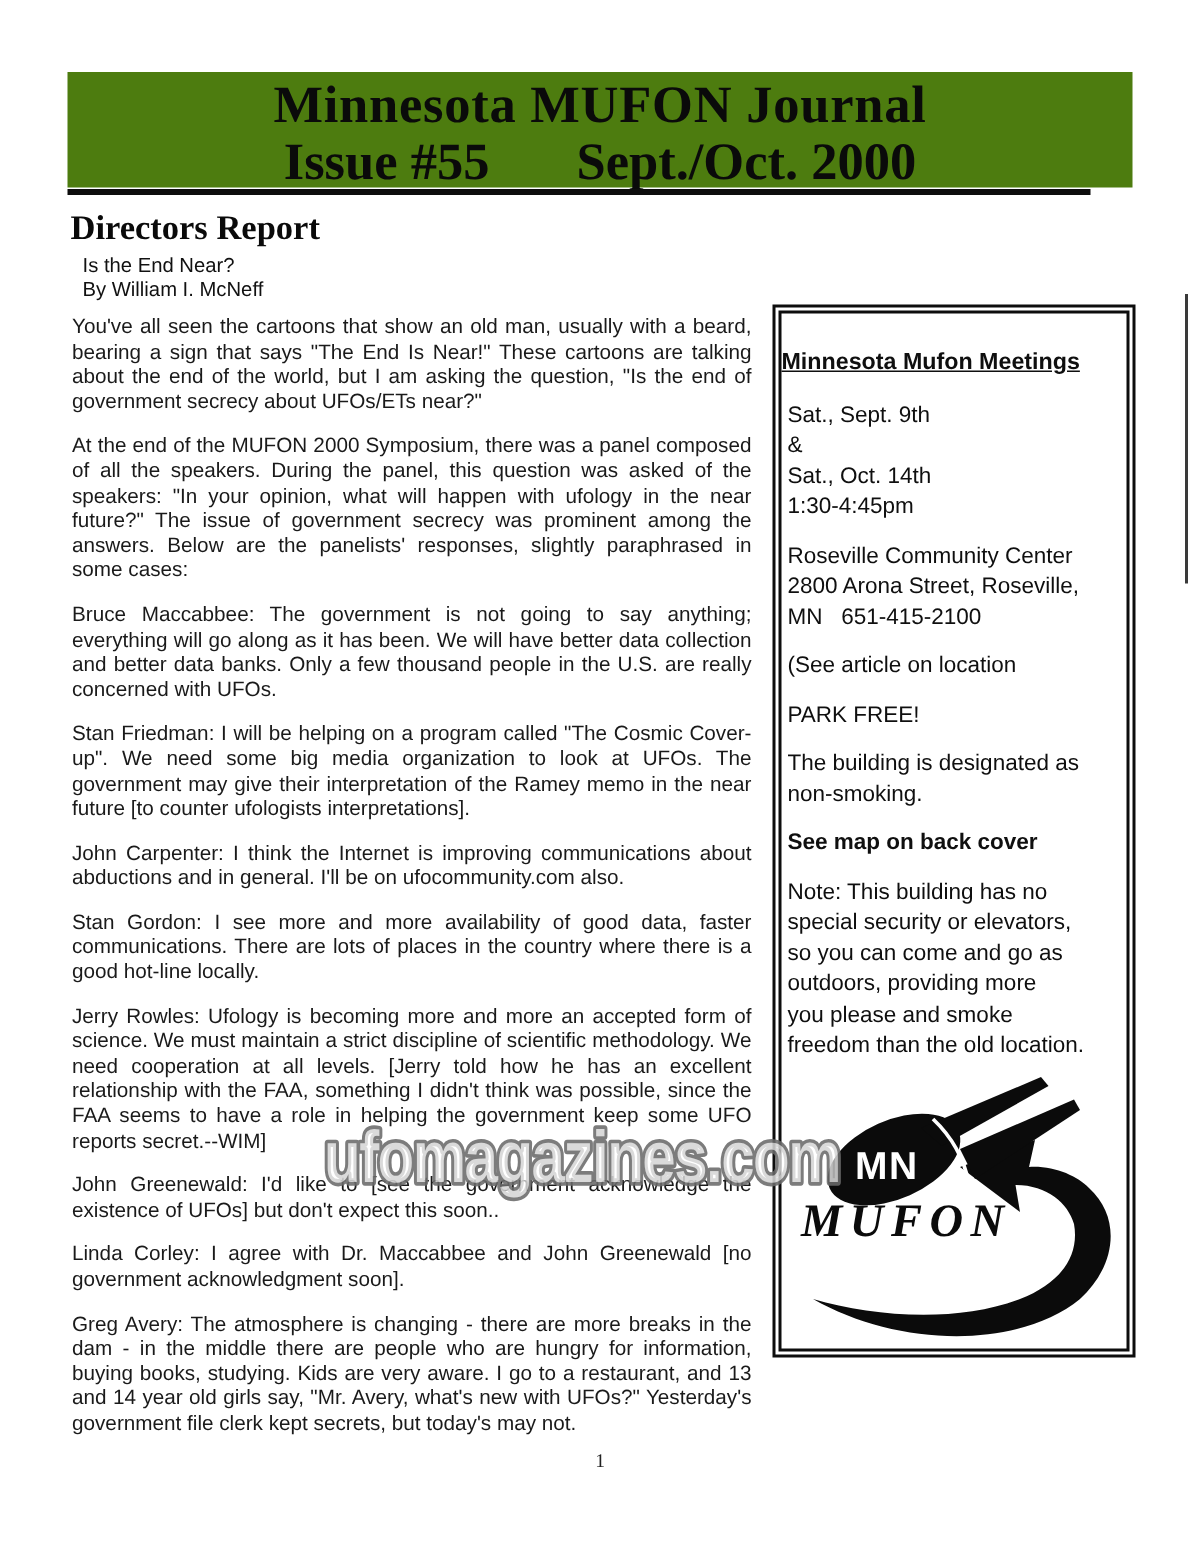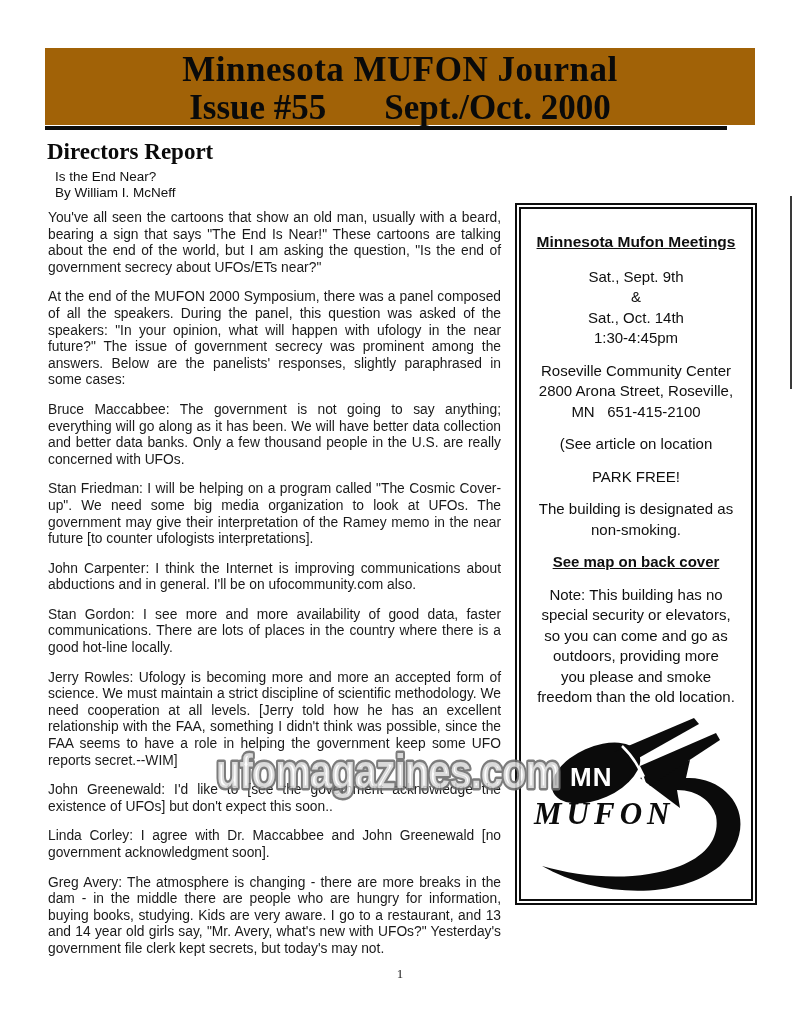--- a/index.html
+++ b/index.html
@@ -3,21 +3,21 @@
 <meta charset="utf-8">
 <style>
   html,body{margin:0;padding:0;background:#ffffff;}
   .page{
     position:relative;width:800px;height:1036px;background:#ffffff;
     font-family:"Liberation Sans",sans-serif;color:#151515;overflow:hidden;
   }
   
   .masthead{
     position:absolute;left:45px;top:48px;width:710px;height:77px;
-    background:#a16207;text-align:center;
+    background:#4d7c0f;text-align:center;
     font-family:"Liberation Serif",serif;font-weight:bold;color:#0a0a0a;
   }
   .masthead-line1{font-size:35px;line-height:40px;margin-top:2px;letter-spacing:0.5px;}
   .masthead-line2{font-size:35px;line-height:35px;display:flex;justify-content:center;gap:58px;}
   .masthead-rule{position:absolute;left:45px;top:126px;width:682px;height:4px;background:#0d0d0d;}
   
   .section-title{
     position:absolute;left:47px;top:139px;
     font-family:"Liberation Serif",serif;font-weight:bold;font-size:23px;color:#0a0a0a;
   }
@@ -28,26 +28,26 @@
   
   .article-body{
     position:absolute;left:48px;top:210px;width:453px;
     font-size:13.8px;line-height:16.6px;color:#1a1a1a;text-align:justify;
   }
   .article-body .para{margin:0 0 13px 0;}
   
   .sidebar{
     position:absolute;left:515px;top:203px;width:242px;height:702px;
     border:6px double #0d0d0d;box-sizing:border-box;
-    text-align:center;font-size:15px;line-height:20.5px;color:#0f0f0f;
+    text-align:left;font-size:15px;line-height:20.5px;color:#0f0f0f;
   }
   .sidebar-title{font-weight:bold;text-decoration:underline;font-size:15.5px;margin:23px 0 14px 0;}
   .sb-block{margin:0 4px 12px 4px;}
   .sb-block.bold{font-weight:normal;}
-  .sb-block.bold-underline{font-weight:bold;text-decoration:underline;}
+  .sb-block.bold-underline{font-weight:bold;}
   .sb-line{white-space:nowrap;}
   
   .logo-svg{position:absolute;left:528px;top:716px;z-index:5;}
   
   .watermark-svg{position:absolute;left:216px;top:744px;z-index:30;overflow:visible;opacity:0.88;}
   
   .page-number{
     position:absolute;left:378px;top:966px;width:44px;text-align:center;
     font-family:"Liberation Serif",serif;font-size:13px;color:#222;
   }

